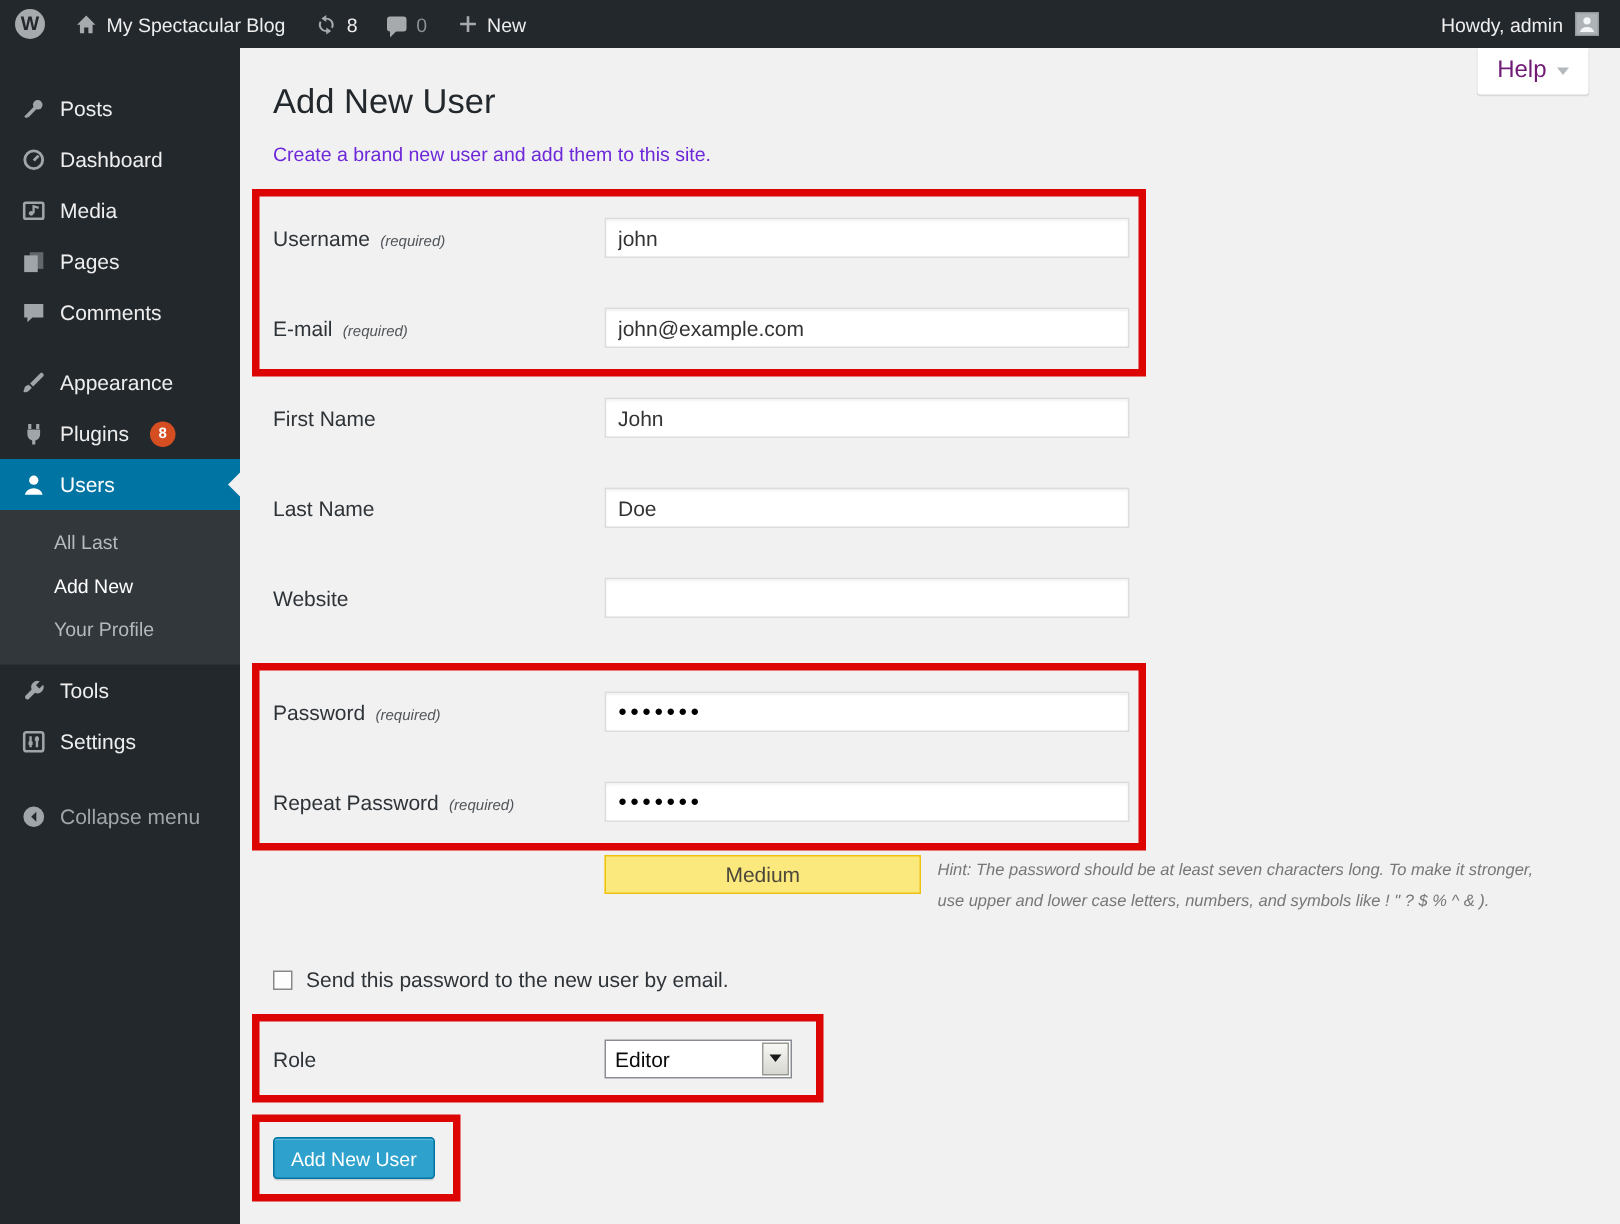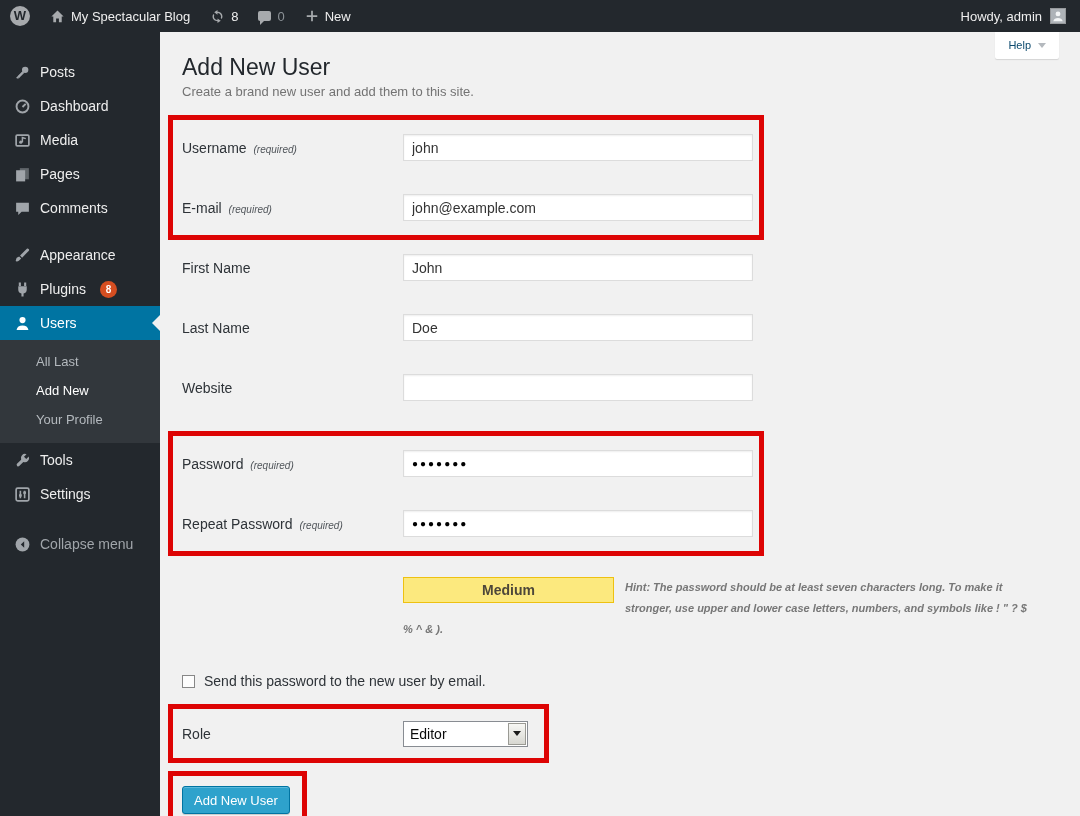--- a/index.html
+++ b/index.html
@@ -36,41 +36,41 @@
   .badge{background:#d54e21;color:#fff;border-radius:50%;min-width:17px;height:17px;
     line-height:17px;text-align:center;font-size:10px;margin-left:5px;font-weight:700;}
   .submenu{background:#32373c;padding:7px 0 9px;}
   .submenu-item{padding:7px 12px 7px 36px;font-size:13px;color:#b4b9be;cursor:pointer;}
   .submenu-item.current{color:#fff;font-weight:400;}
   .menu-item.collapse{color:#a0a5aa;margin-top:16px;}
 
   
   #content{position:absolute;top:32px;left:160px;right:0;bottom:0;background:#f1f1f1;
     padding:20px 28px 0 22px;overflow:hidden;color:#333;}
-  #help-tab{position:absolute;top:0;right:21px;background:#fff;color:#0c4a6e;font-size:11px;
+  #help-tab{position:absolute;top:0;right:21px;background:#fff;color:#701a75;font-size:16px;
     padding:6px 13px 7px;display:flex;align-items:center;gap:7px;cursor:pointer;
     border-radius:0 0 2px 2px;box-shadow:0 1px 1px rgba(0,0,0,.12);}
   .tri-down{width:0;height:0;border:4px solid transparent;border-top:5px solid #b4b9be;margin-top:5px;}
 
   h1{margin:0;font-size:23px;font-weight:400;color:#23282d;line-height:30px;}
-  .subtitle{margin:2px 0 0;font-size:13px;color:#737373;}
+  .subtitle{margin:13px 0 0;font-size:13px;color:#6d28d9;}
   #addform{margin-top:16px;}
 
   .form-row{display:flex;align-items:center;min-height:27px;margin-bottom:33px;}
   .form-row:last-child{margin-bottom:0;}
   .row-label{width:221px;flex:none;font-size:14px;color:#2e3338;}
   .required{font-style:italic;font-size:10px;color:#50555a;margin-left:3px;}
   input.text{width:350px;height:27px;padding:0 8px;border:1px solid #dcdcdc;background:#fff;
     font-size:14px;color:#333;font-family:inherit;box-shadow:inset 0 1px 2px rgba(0,0,0,.07);outline:none;}
   input.text.pw{font-size:10px;letter-spacing:2px;color:#000;}
 
   .redbox{border:5px solid #dd0404;margin:0 0 14px -14px;padding:14px 6px 14px 9px;width:fit-content;}
   .row-website{margin-bottom:30px;}
 
-  .meter-hint{margin-left:221px;width:631px;margin-top:21px;font-weight:bold;}
+  .meter-hint{margin-left:221px;width:631px;margin-top:3px;}
   .meter{float:left;width:211px;height:26px;line-height:24px;border:1px solid #eec111;
     background:#fce97e;text-align:center;font-size:14px;color:#4d473a;margin-right:11px;}
   .hint{font-style:italic;font-size:11px;line-height:21px;color:#777;margin:0;}
 
   .form-row.send-row{clear:both;padding-top:33px;margin-bottom:15px;}
   .checkbox{width:13px;height:13px;border:1px solid #878787;background:#fdfdfd;
     display:inline-block;margin-right:9px;flex:none;cursor:pointer;}
   .cb-text{font-size:14px;color:#2e3338;}
 
   .redbox.role-box{padding:11px 16px 11px 9px;margin-bottom:8px;}

